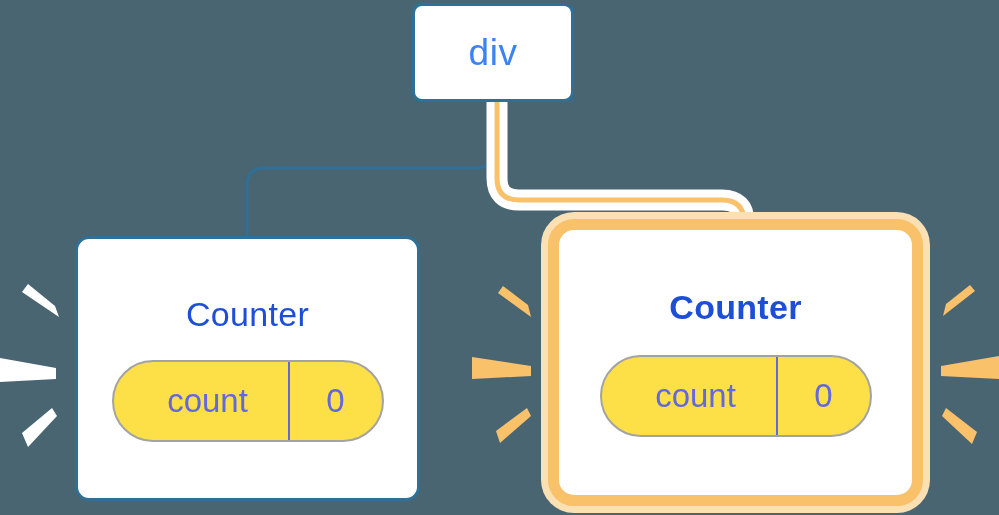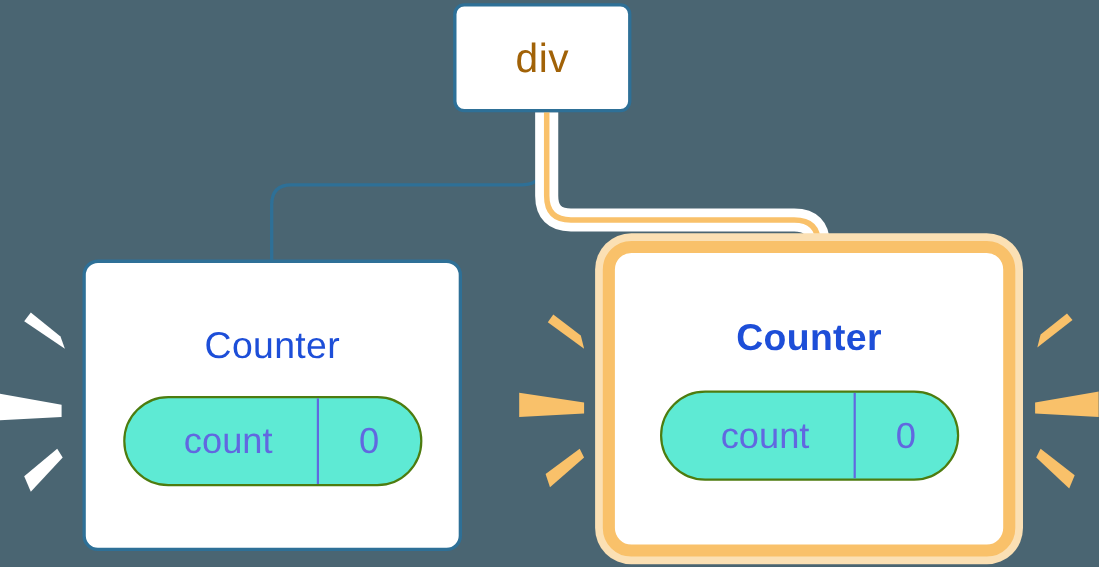--- a/index.html
+++ b/index.html
@@ -44,21 +44,21 @@
     background: #ffffff;
     border: 3px solid #2e7097;
     border-radius: 10px;
     box-sizing: border-box;
     display: flex;
     align-items: center;
     justify-content: center;
   }
   .div-node .label {
     font-size: 37px;
-    color: #a16207;
+    color: #3b82f6;
     letter-spacing: 0.5px;
   }
 
   
   .counter-card {
     position: absolute;
     background: #ffffff;
     box-sizing: border-box;
     display: flex;
     flex-direction: column;
@@ -91,25 +91,25 @@
   .counter-card.highlighted .card-title {
     font-weight: bold;
     font-size: 34px;
     margin-bottom: 28px;
   }
 
   
   .state-pill {
     display: flex;
     align-items: stretch;
-    border: 2px solid #4d7c0f;
+    border: 2px solid #a3a3a3;
     border-radius: 999px;
     height: 78px;
     overflow: hidden;
-    background: #5eead4;
+    background: #fde047;
   }
   .counter-card.plain .state-pill { width: 268px; }
   .counter-card.highlighted .state-pill { width: 268px; }
   .state-pill .key,
   .state-pill .val {
     display: flex;
     align-items: center;
     justify-content: center;
     color: #6168e0;
     font-size: 33px;

